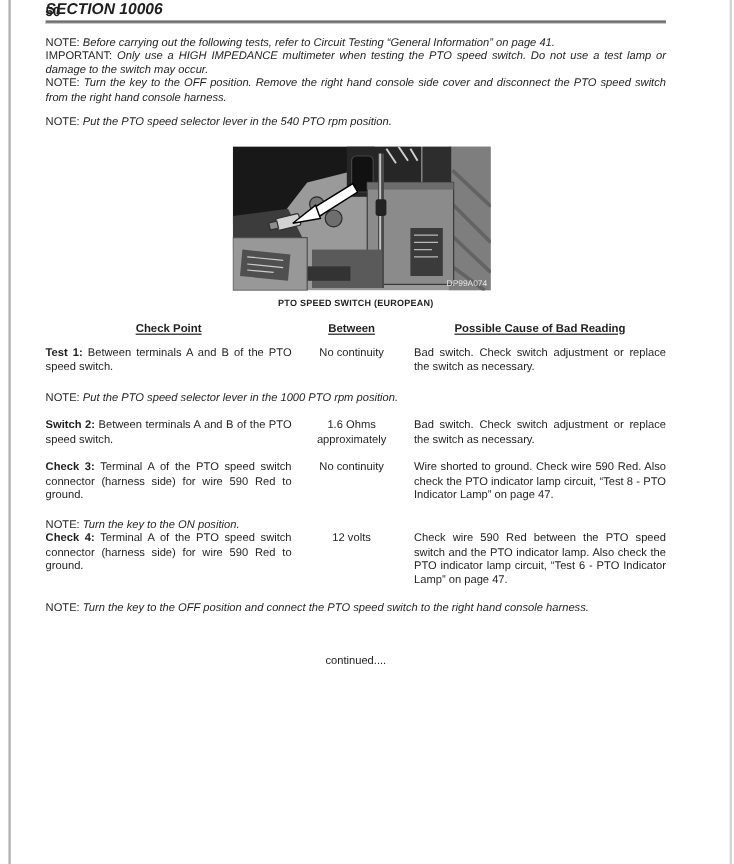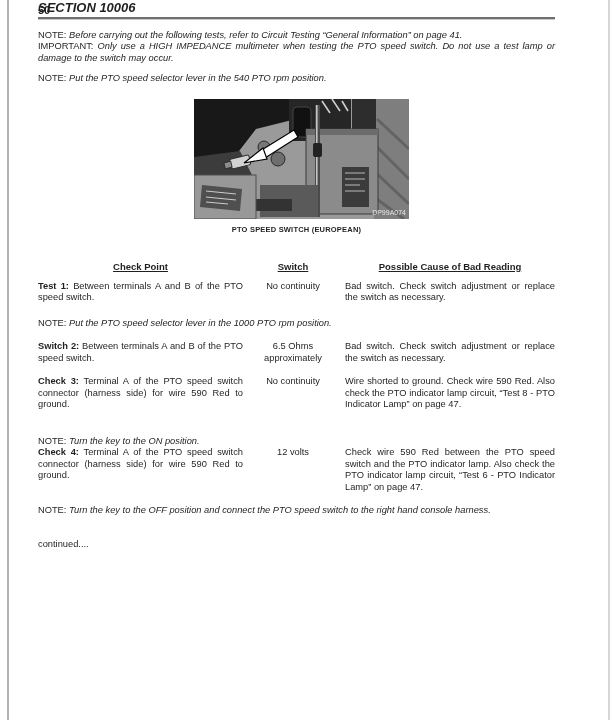--- a/index.html
+++ b/index.html
@@ -38,32 +38,32 @@
   figure { margin: 14px auto 0 auto; width: 205px; }
   .photo { width: 215px; height: 120px; display: block; }
   figcaption { margin-top: 6px; text-align: center; font-weight: bold; font-size: 7.5px; letter-spacing: 0.2px; }
 
   
   .trow { display: flex; }
   .c1 { width: 205px; }
   .c2 { width: 90px;  margin-left: 5px; text-align: center; }
   .c3 { width: 210px; margin-left: 7px; }
   .thead { margin-top: 12px; font-weight: bold; font-size: 9.5px; }
-  .thead span { text-decoration: underline; margin-top: 15px; }
+  .thead span { text-decoration: underline; }
   .thead .c1, .thead .c3 { text-align: center; }
   .tbody-row { font-size: 9.3px; line-height: 11.5px; }
   .tbody-row .c1, .tbody-row .c3 { text-align: justify; }
   .chk { font-weight: bold; }
   .mt9  { margin-top: 9px; }
   .mt10 { margin-top: 0; }
   .mt12 { margin-top: 12px; }
-  .mt13 { margin-top: 25px; }
+  .mt13 { margin-top: 13px; }
   .mt14 { margin-top: 14px; }
 
-  .continued { margin-top: 22px; text-align: left; font-size: 9.3px; }
+  .continued { margin-top: 32px; text-align: center; font-size: 9.3px; }
 </style>
 </head>
 <body>
 
 <div>
   <div class="edge edge-left"></div>
   <div class="edge edge-right"></div>
 
   <div class="content">
 
@@ -74,20 +74,24 @@
     <div class="rule"></div>
 
 
     <p class="note">
       <span class="lbl">NOTE:</span>
       <span class="txt">Before carrying out the following tests, refer to Circuit Testing “General Information” on page 41.</span>
     </p>
     <p class="note mt10">
       <span class="lbl">IMPORTANT:</span>
       <span class="txt">Only use a HIGH IMPEDANCE multimeter when testing the PTO speed switch. Do not use a test lamp or damage to the switch may occur.</span>
+    </p>
+    <p class="note mt10">
+      <span class="lbl">NOTE:</span>
+      <span class="txt">Turn the key to the OFF position. Remove the right hand console side cover and disconnect the PTO speed switch from the right hand console harness.</span>
     </p>
     <p class="note tight">
       <span class="lbl">NOTE:</span>
       <span class="txt">Put the PTO speed selector lever in the 540 PTO rpm position.</span>
     </p>
 
     <figure>
       <svg class="photo" viewBox="0 0 215 120" xmlns="http://www.w3.org/2000/svg">
         <rect x="0" y="0" width="215" height="120" fill="#9a9a9a"></rect>
 
@@ -130,38 +134,38 @@
           <polygon points="50,64 69,49 73,60" fill="#ffffff" stroke="#000000" stroke-width="1.2"></polygon>
         </g>
 
         <text x="212" y="116" text-anchor="end" font-size="7" fill="#e6e6e6" font-family="Liberation Sans, sans-serif">DP99A074</text>
       </svg>
       <figcaption>PTO SPEED SWITCH (EUROPEAN)</figcaption>
     </figure>
 
     <div class="trow thead">
       <span class="c1">Check Point</span>
-      <span class="c2">Switch</span>
+      <span class="c2">Between</span>
       <span class="c3">Possible Cause of Bad Reading</span>
     </div>
 
     <div class="trow tbody-row mt9">
       <div class="c1"><span class="chk">Test 1:</span> <span>Between terminals A and B of the PTO speed switch.</span></div>
       <div class="c2">No continuity</div>
       <div class="c3">Bad switch. Check switch adjustment or replace the switch as necessary.</div>
     </div>
 
     <p class="note mt14">
       <span class="lbl">NOTE:</span>
       <span class="txt">Put the PTO speed selector lever in the 1000 PTO rpm position.</span>
     </p>
 
     <div class="trow tbody-row mt12">
       <div class="c1"><span class="chk">Switch 2:</span> <span>Between terminals A and B of the PTO speed switch.</span></div>
-      <div class="c2">6.5 Ohms approximately</div>
+      <div class="c2">1.6 Ohms approximately</div>
       <div class="c3">Bad switch. Check switch adjustment or replace the switch as necessary.</div>
     </div>
 
     <div class="trow tbody-row mt12">
       <div class="c1"><span class="chk">Check 3:</span> <span>Terminal A of the PTO speed switch connector (harness side) for wire 590 Red to ground.</span></div>
       <div class="c2">No continuity</div>
       <div class="c3">Wire shorted to ground. Check wire 590 Red. Also check the PTO indicator lamp circuit, “Test 8 - PTO Indicator Lamp” on page 47.</div>
     </div>
 
     <p class="note mt13">

